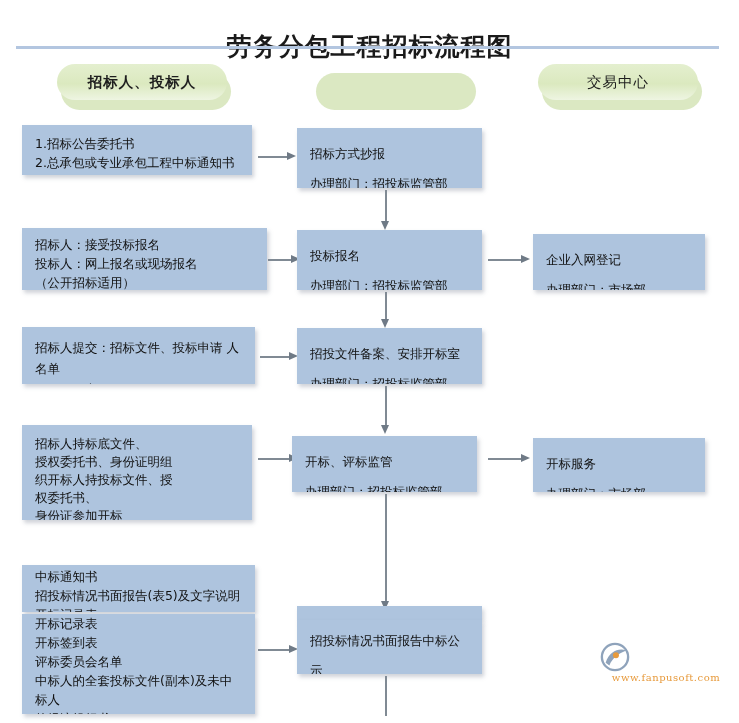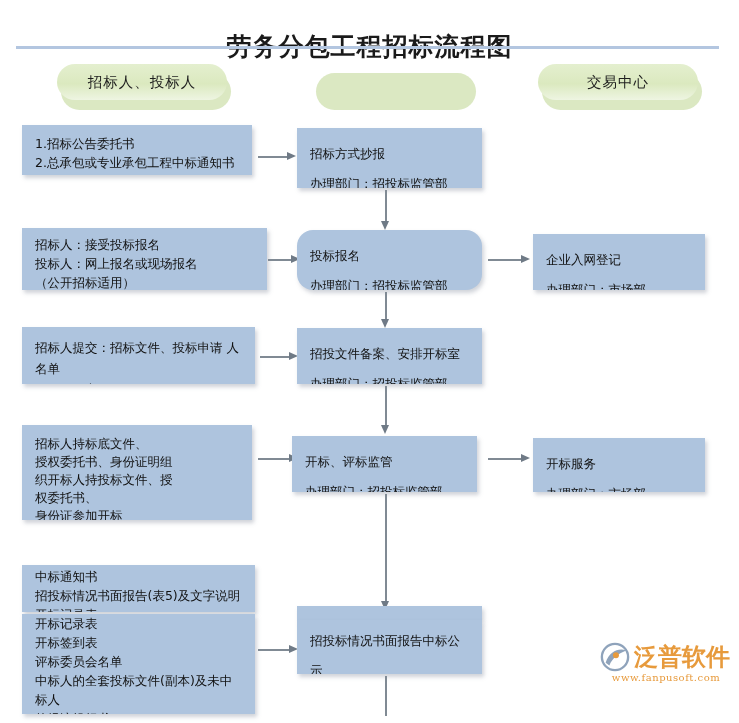--- a/index.html
+++ b/index.html
@@ -173,21 +173,21 @@
   }
 </style>
 </head>
 <body>
 
 <div id="canvas">
 
   <div class="page-title">劳务分包工程招标流程图</div>
   <div class="title-rule"></div>
 
-  <div class="pill-wrap" style="left:57px; top:64px; width:170px;">
+  <div class="pill-wrap" style="left:57px; top:64px; width:170px;font-weight:bold;">
     <div class="pill-shadow"></div>
     <div class="pill">
       <span>招标人、投标人</span>
     </div>
   </div>
 
   <div class="pill-wrap" style="left:312px; top:64px; width:160px;">
     <div class="pill-shadow"></div>
   </div>
 
@@ -217,21 +217,21 @@
 
   <div class="box" style="left:22px; top:228px; width:245px; height:62px; line-height:19px;font-family:Liberation Mono, monospace;">招标人：接受投标报名
 投标人：网上报名或现场报名
 （公开招标适用）</div>
 
   <div class="arrow-h" style="left:268px; top:255px; width:32px;">
     <div class="shaft"></div>
     <div class="head"></div>
   </div>
 
-  <div class="box spaced" style="left:297px; top:230px; width:185px; height:60px;border-radius:16px;">投标报名
+  <div class="box spaced" style="left:297px; top:230px; width:185px; height:60px;">投标报名
 办理部门：招投标监管部</div>
 
   <div class="arrow-h" style="left:488px; top:255px; width:42px;">
     <div class="shaft"></div>
     <div class="head"></div>
   </div>
 
   <div class="box spaced" style="left:533px; top:234px; width:172px; height:56px;">企业入网登记
 办理部门：市场部</div>
 
@@ -308,18 +308,17 @@
     <div class="shaft" style="height:100%;"></div>
   </div>
 
   <div class="logo">
     <div class="logo-row">
       <svg class="logo-mark" viewBox="0 0 32 32">
         <path d="M16 2 A14 14 0 1 0 16 30 A14 14 0 1 0 16 2 Z" fill="none" stroke="#8fa3bb" stroke-width="2.5"></path>
         <path d="M6 22 C10 10, 20 6, 28 9 C20 12, 13 17, 10 25 Z" fill="#8fa3bb"></path>
         <circle cx="17" cy="14" r="3.2" fill="#e79a3c"></circle>
       </svg>
-      <span class="logo-name">泛普软件</span>
     </div>
     <div class="logo-url">www.fanpusoft.com</div>
   </div>
 
 </div>
 
 </body></html>

